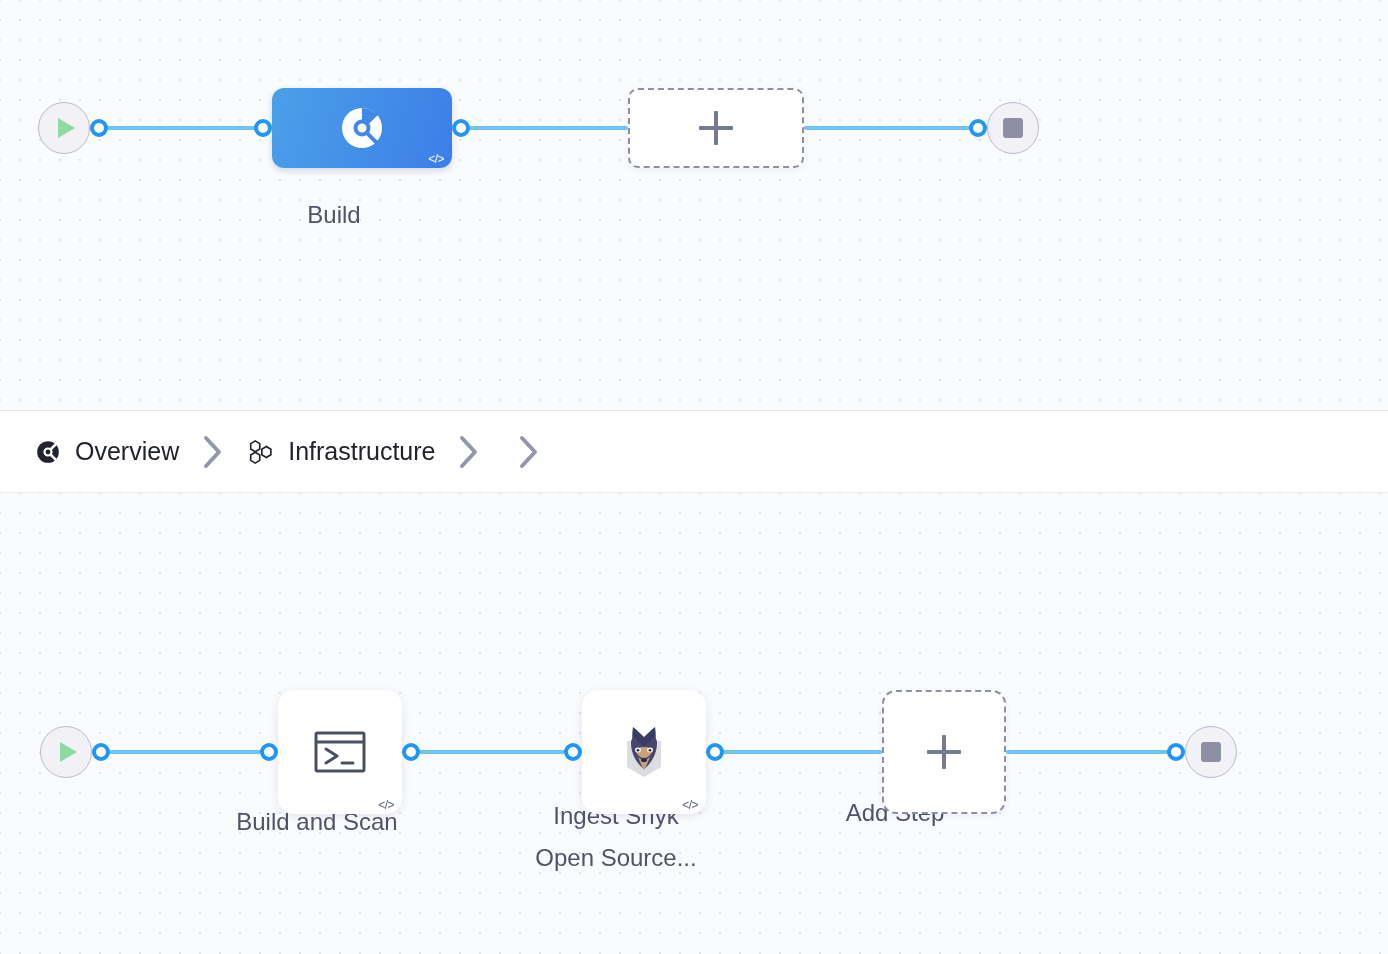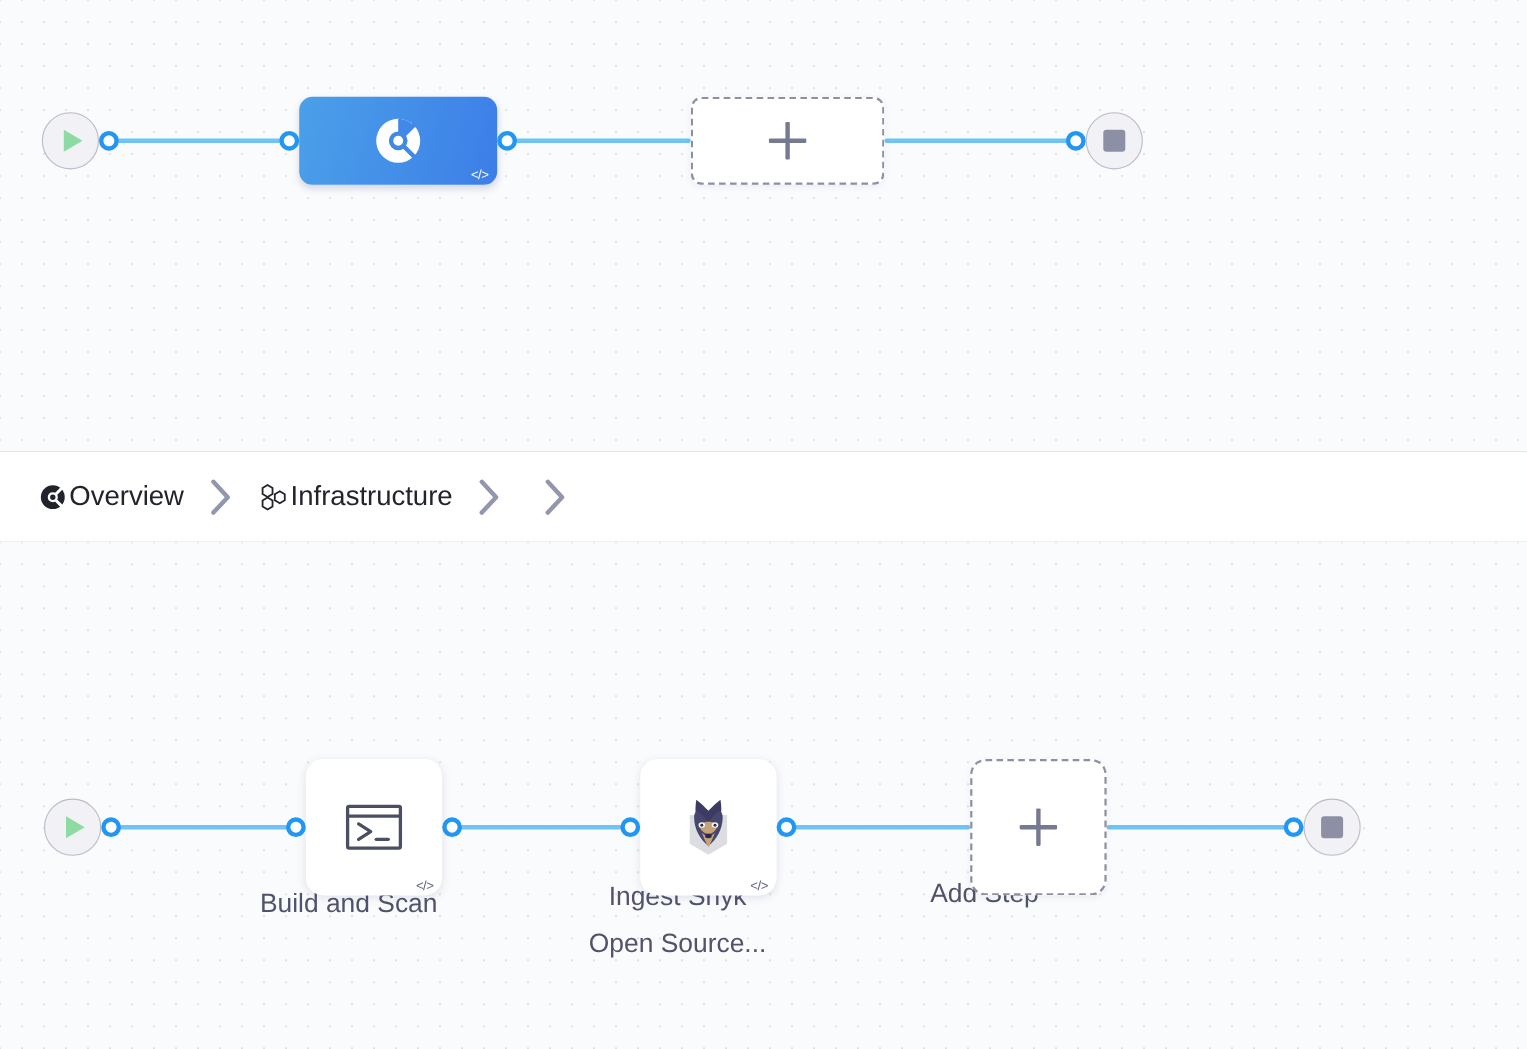--- a/index.html
+++ b/index.html
@@ -170,21 +170,21 @@
     border-top: 1px solid #e2e4ea;
     border-bottom: 1px solid #e9ebf0;
     box-sizing: border-box;
     display: flex;
     align-items: center;
     padding-left: 30px;
   }
   .tab {
     display: flex;
     align-items: center;
-    gap: 1px;
+    gap: 13px;
     height: 82px;
     box-sizing: border-box;
     position: relative;
     padding: 0 4px;
   }
   .tab-label {
     font-size: 25px;
     color: #22242c;
     white-space: nowrap;
   }
@@ -244,20 +244,21 @@
       <div class="plus"></div>
     </div>
 
     <div class="edge" style="width:167px;"></div>
     <div class="port trail"></div>
     <div class="terminal">
       <div class="stop-sq"></div>
     </div>
   </div>
 
+  <div class="caption" style="top:194px; left:244px; width:180px;">Build</div>
 </div>
 
 <div class="tabbar">
 
   <div class="tab">
     <span class="tab-icon">
       <svg width="26" height="26" viewBox="0 0 48 48">
         <path d="M24 4a20 20 0 1 0 0 40 20 20 0 0 0 0-40z" fill="#22242c"></path>
         <path d="M38.1 38.1 24 24l14.1-14.1" stroke="#ffffff" stroke-width="5" fill="none" stroke-linecap="round"></path>
         <circle cx="24" cy="24" r="6.5" fill="#22242c" stroke="#ffffff" stroke-width="4"></circle>

